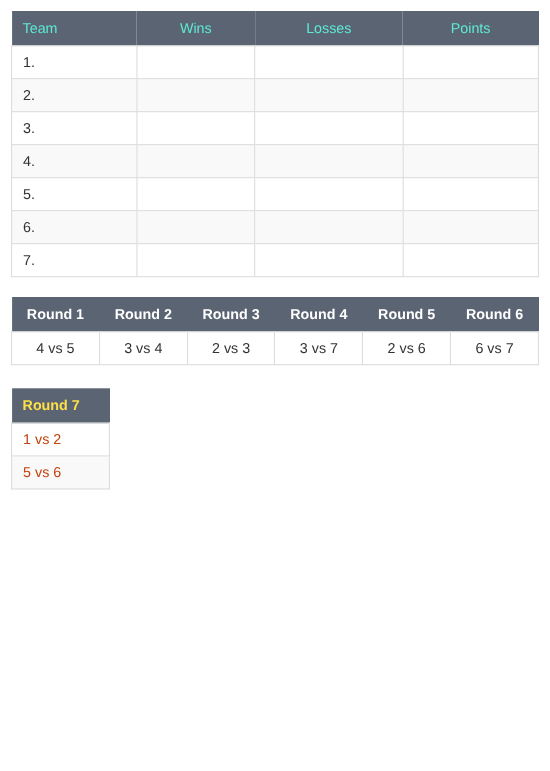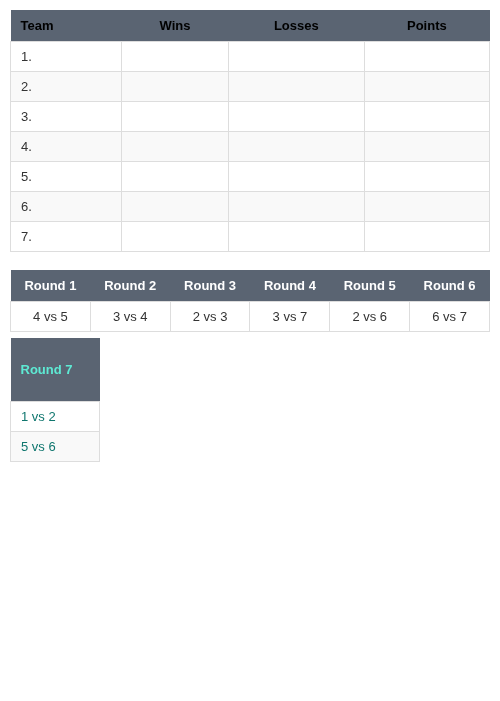--- a/index.html
+++ b/index.html
@@ -12,45 +12,45 @@
     }
 
     
     .standings-table {
       width: 100%;
       border-collapse: collapse;
       margin-bottom: 18px;
     }
     .standings-table th {
       background: #5a6472;
-      color: #000000;
+      color: #5eead4;
       padding: 8px 10px;
       text-align: left;
-      font-weight: bold;
+      font-weight: normal;
       font-size: 13px;
     }
     .standings-table th.center {
       text-align: center;
     }
     .standings-table td {
       padding: 7px 10px;
       border: 1px solid #ddd;
       font-size: 13px;
       color: #333;
     }
     .standings-table tr:nth-child(even) td {
       background: #f9f9f9;
     }
     .standings-table tr:nth-child(odd) td {
       background: #fff;
     }
     .rounds-table {
       width: 100%;
       border-collapse: collapse;
-      margin-bottom: 6px;
+      margin-bottom: 21px;
     }
     .rounds-table th {
       background: #5a6472;
       color: #fff;
       padding: 8px 6px;
       text-align: center;
       font-weight: bold;
       font-size: 13px;
     }
     .rounds-table td {
@@ -67,31 +67,31 @@
       background: #fff;
     }
 
     
     .round7-table {
       width: 90px;
       border-collapse: collapse;
     }
     .round7-table th {
       background: #5a6472;
-      color: #5eead4;
-      padding: 24px 10px;
+      color: #fde047;
+      padding: 8px 10px;
       text-align: left;
       font-weight: bold;
       font-size: 13px;
     }
     .round7-table td {
       padding: 7px 10px;
       border: 1px solid #ddd;
       font-size: 13px;
-      color: #0f766e;
+      color: #c2410c;
     }
     .round7-table tr:nth-child(even) td {
       background: #f9f9f9;
     }
     .round7-table tr:nth-child(odd) td {
       background: #fff;
     }
   </style>
 </head>
 <body>

